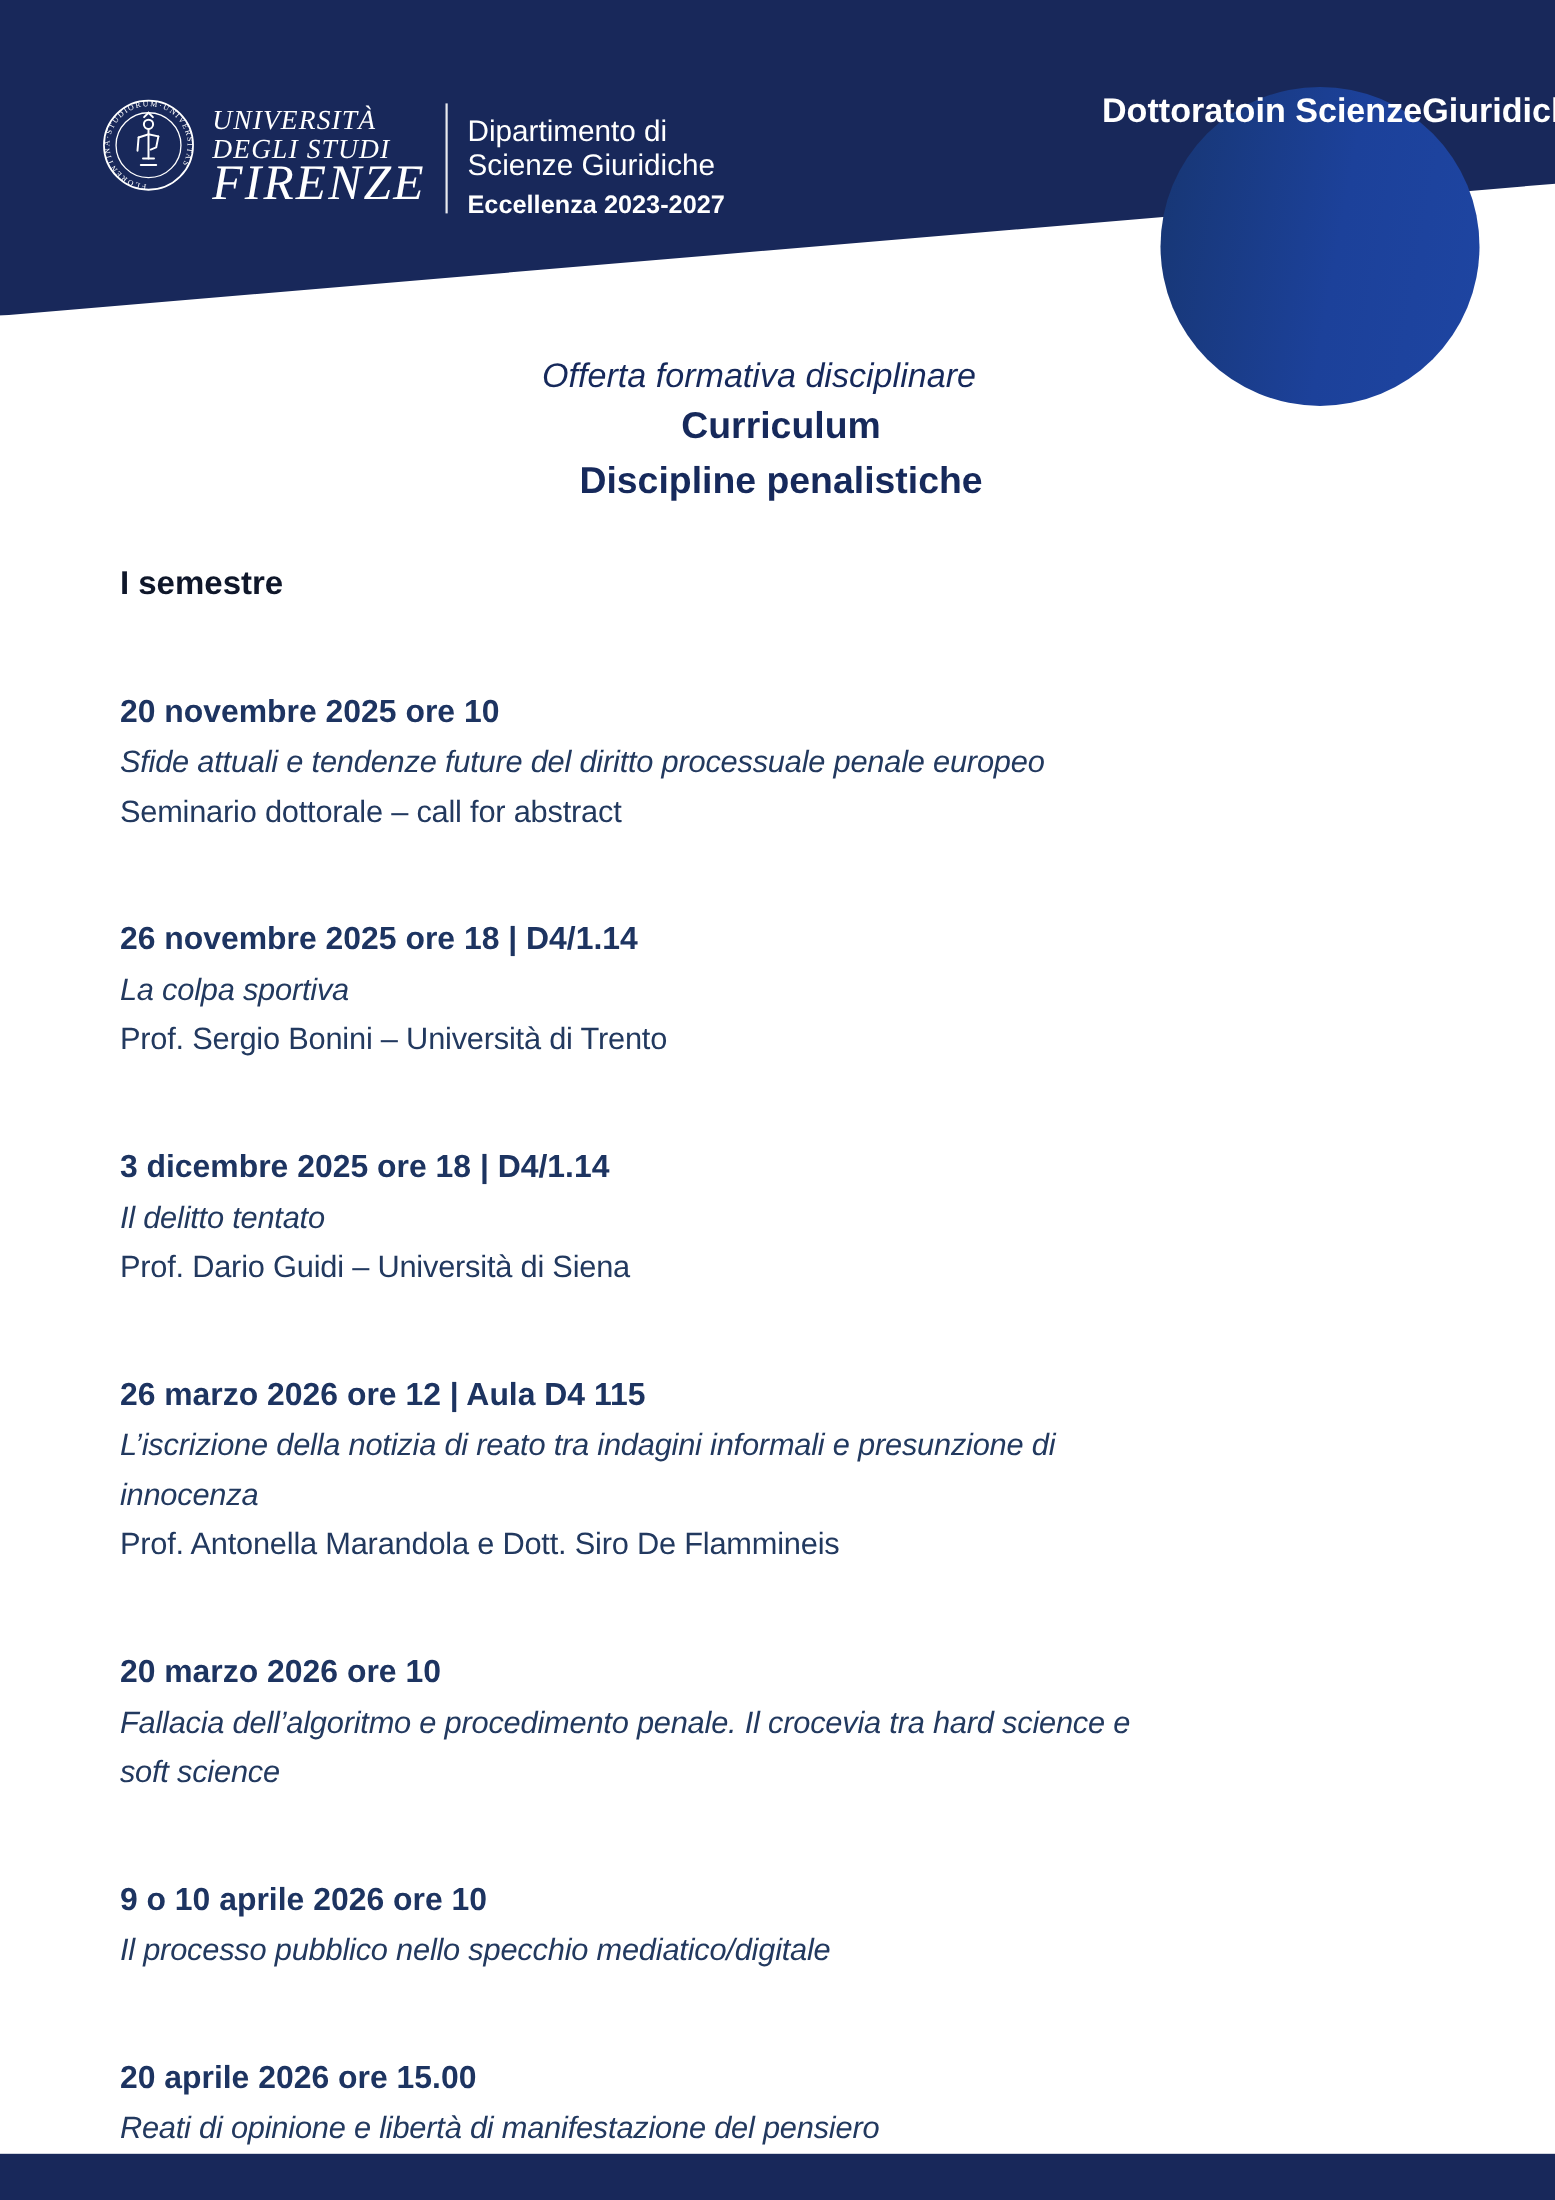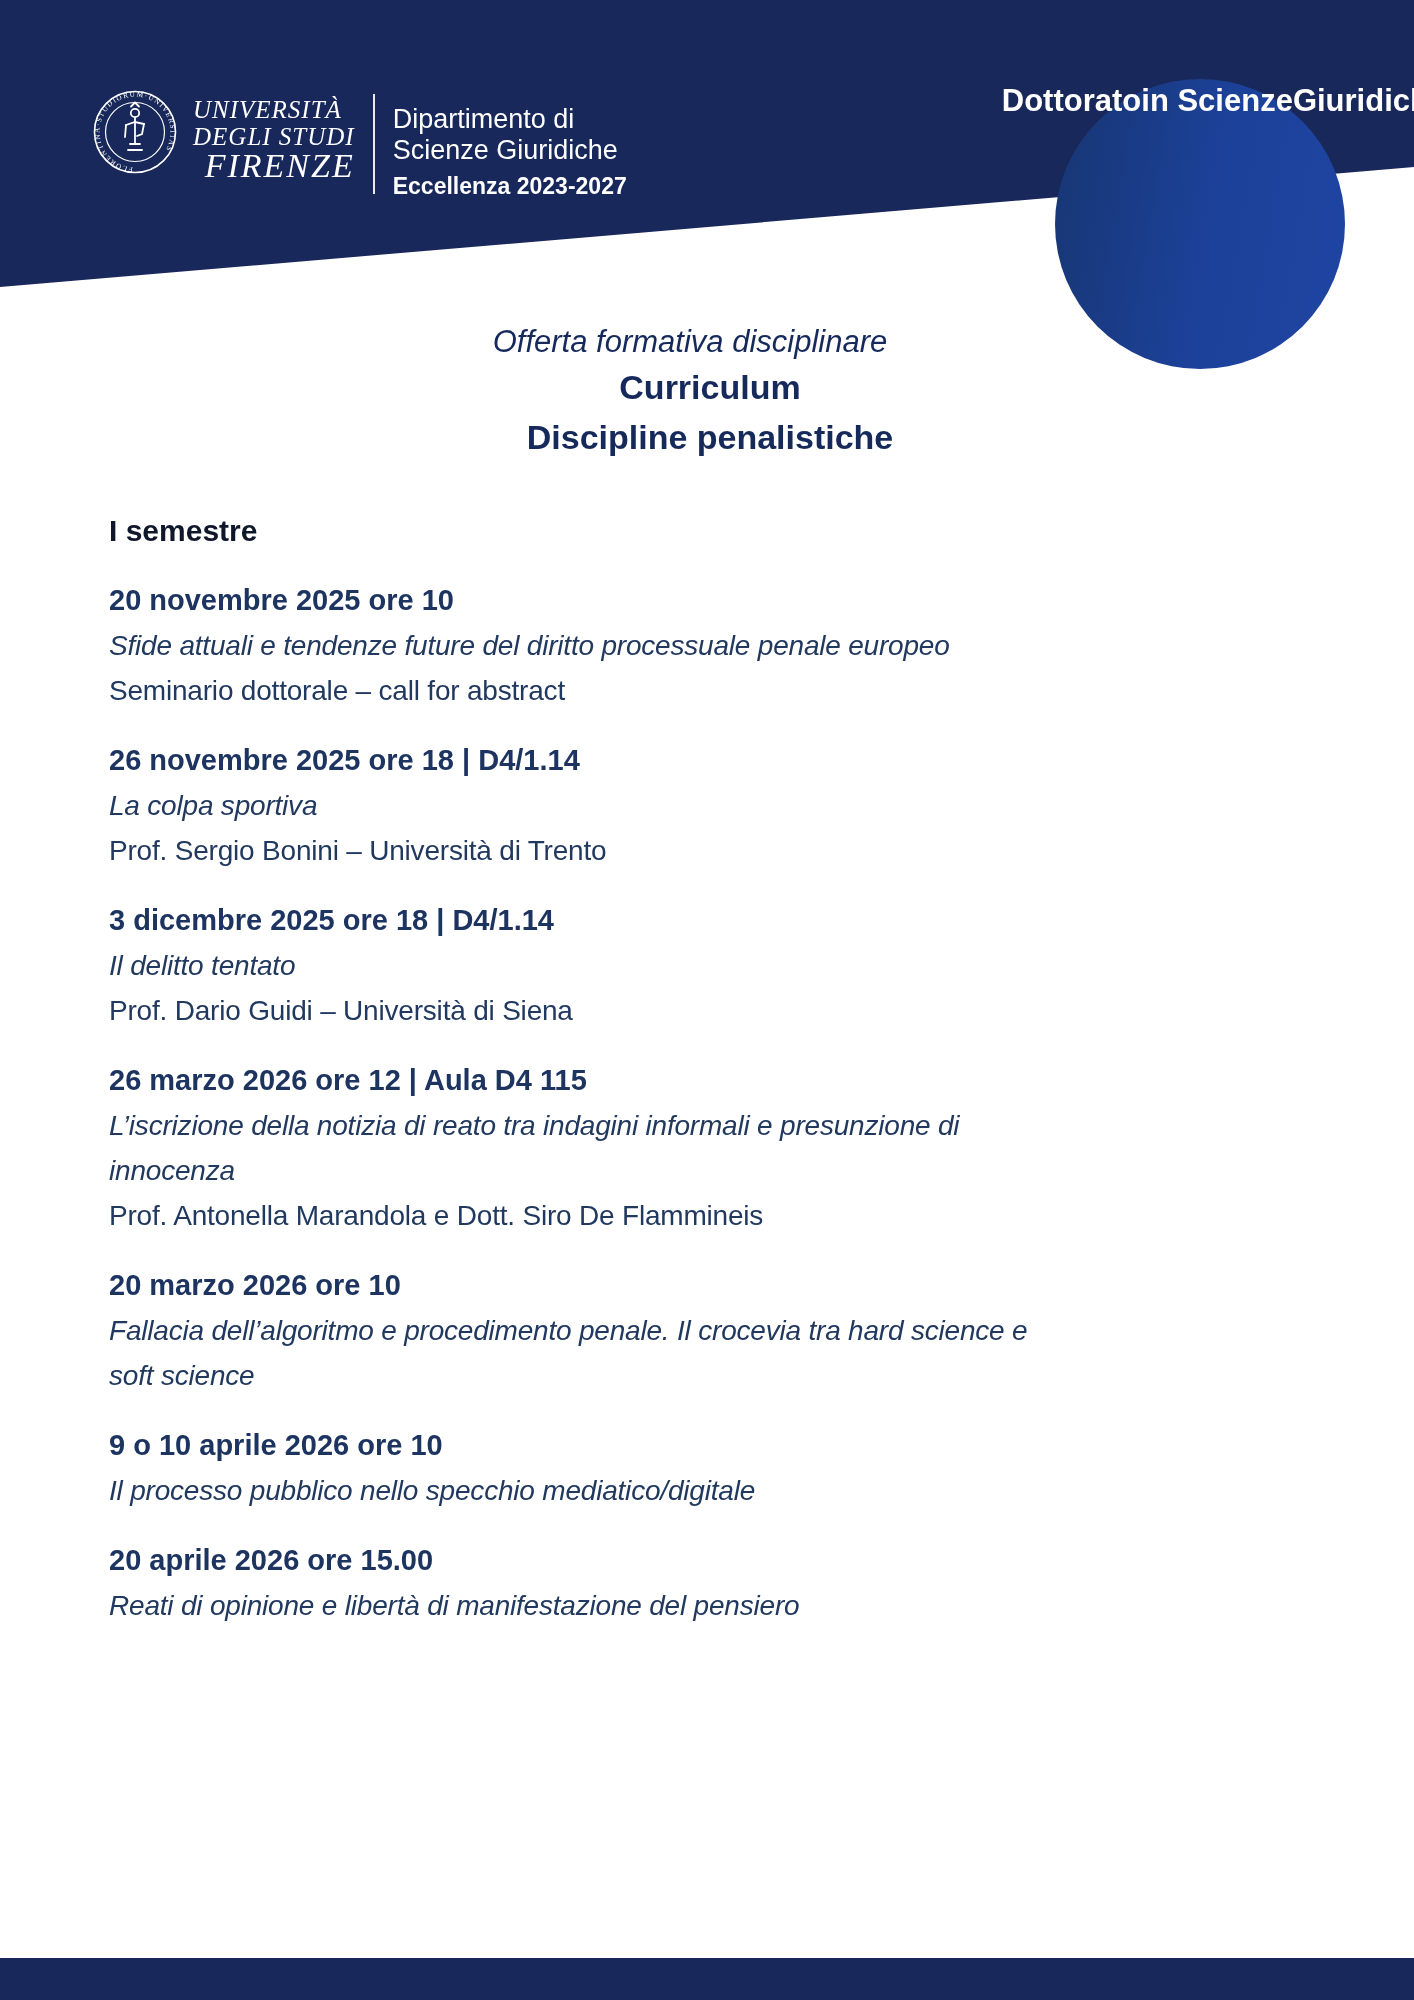--- a/index.html
+++ b/index.html
@@ -14,21 +14,21 @@
   }
 
   
   .logo-row{position:absolute;left:93px;top:60px;display:flex;align-items:flex-start;}
   .seal{width:84px;height:84px;margin-top:30px;}
   .wordmark{
     margin-left:16px;margin-top:36px;color:#ffffff;
     font-family:"Liberation Serif",serif;line-height:1.0;white-space:nowrap;font-style:italic;
   }
   .wordmark .wm-line{font-size:25px;letter-spacing:1px;line-height:27px;}
-  .wordmark .wm-big{font-size:34px;letter-spacing:2px;line-height:32px;text-align:right;}
+  .wordmark .wm-big{font-size:45px;letter-spacing:2px;line-height:32px;text-align:right;}
   .logo-divider{width:2px;height:100px;background:#ffffff;margin:34px 0 0 18px;opacity:.9;}
   .dept{margin-left:18px;margin-top:44px;color:#ffffff;white-space:nowrap;}
   .dept .dept-line{font-size:27px;line-height:31px;font-weight:400;}
   .dept .dept-exc{font-size:23px;line-height:27px;font-weight:700;margin-top:7px;}
 
   
   .badge{
     position:absolute;left:1055px;top:79px;width:290px;height:290px;border-radius:50%;
     background:linear-gradient(100deg,#173672 0%,#1c419a 55%,#1e45a2 100%);
     display:flex;flex-direction:row;justify-content:center;
@@ -37,21 +37,21 @@
   .badge .badge-line{color:#ffffff;font-weight:700;font-size:31px;line-height:43px;white-space:nowrap;}
 
   
   .title-block{position:absolute;left:0;top:322px;width:1380px;text-align:center;color:#16295b;}
   .title-block .it-line{font-style:italic;font-size:31px;line-height:40px;font-weight:400;}
   .title-block .b-line{font-weight:700;font-size:34px;line-height:50px;padding-left:40px;}
 
   
   .content{position:absolute;left:109px;top:508px;width:1230px;color:#22395f;}
   .semester{font-weight:700;font-size:30px;line-height:45px;color:#0f172a;}
-  .event{margin-top:25px;}
+  .event{margin-top:72px;}
   .event .ev-date{font-weight:700;font-size:29px;line-height:45px;color:#1d3461;white-space:pre-line;}
   .event .ev-title{font-style:italic;font-size:28px;line-height:45px;white-space:pre-line;letter-spacing:-0.2px;}
   .event .ev-speaker{font-size:28px;line-height:45px;white-space:pre-line;letter-spacing:-0.2px;}
 
   
   .footer-band{position:absolute;left:0;bottom:0;width:1414px;height:42px;background:#18285a;}
 </style>
 </head>
 <body>
 

